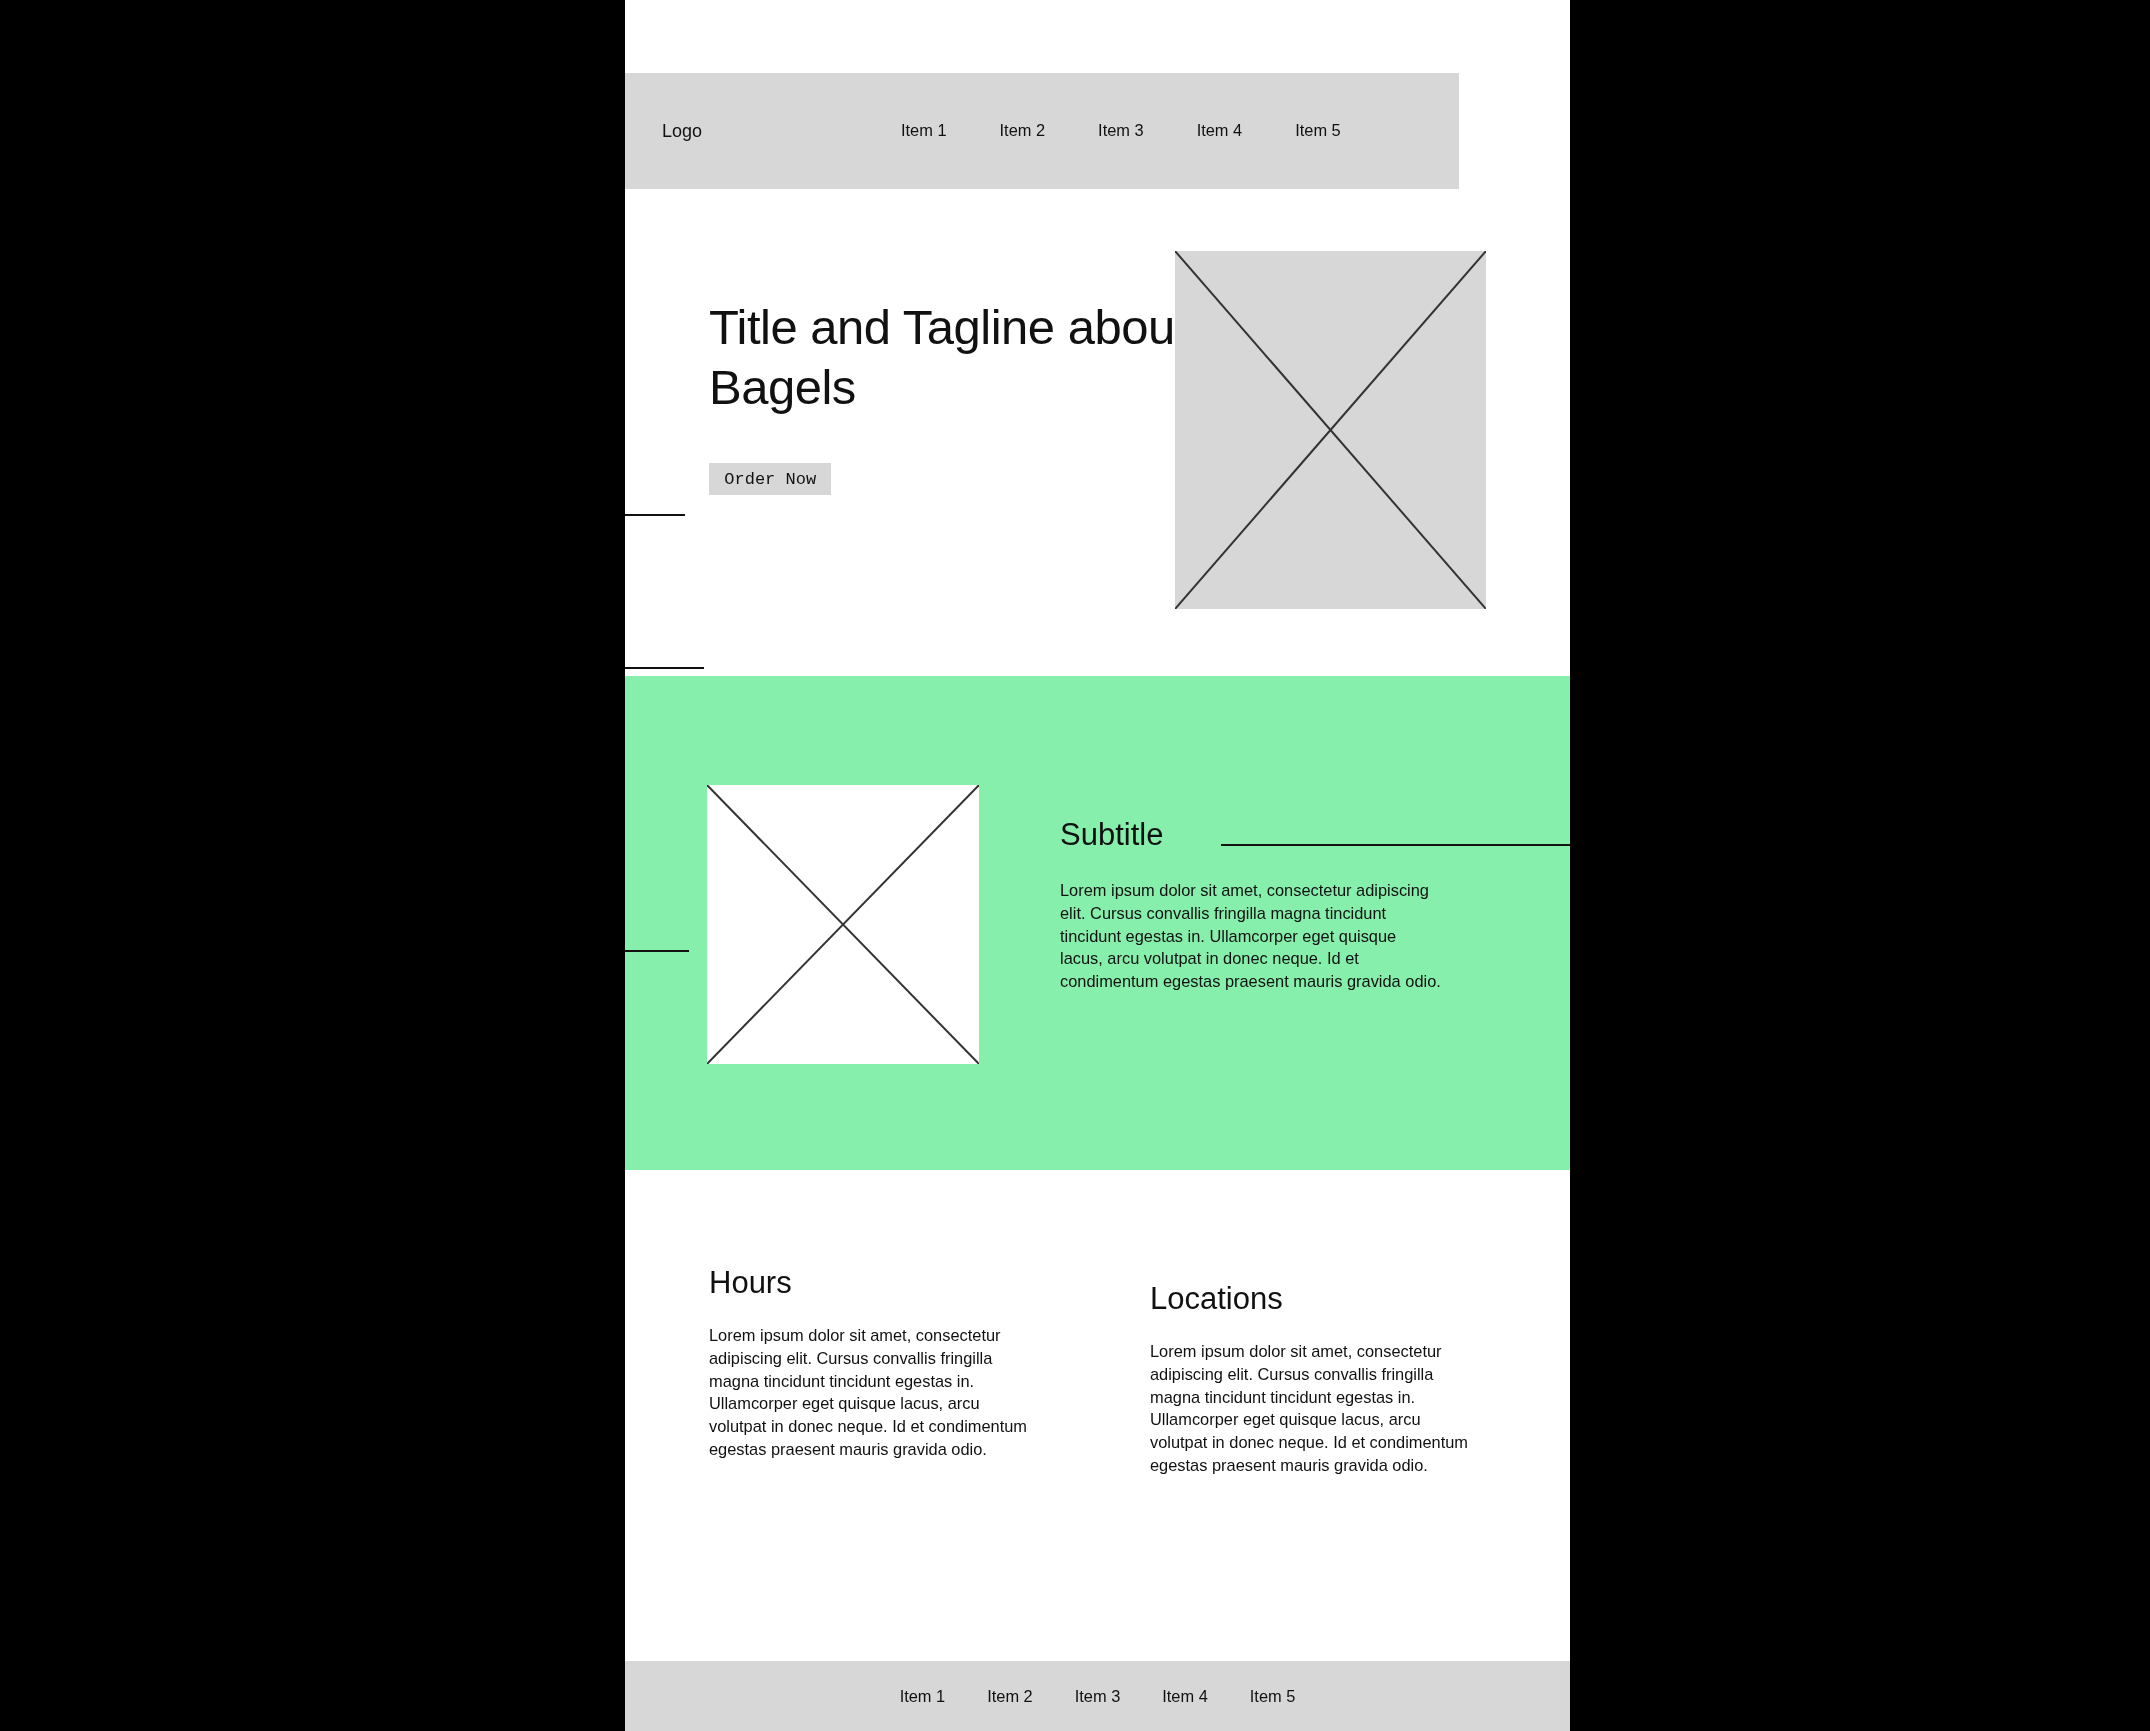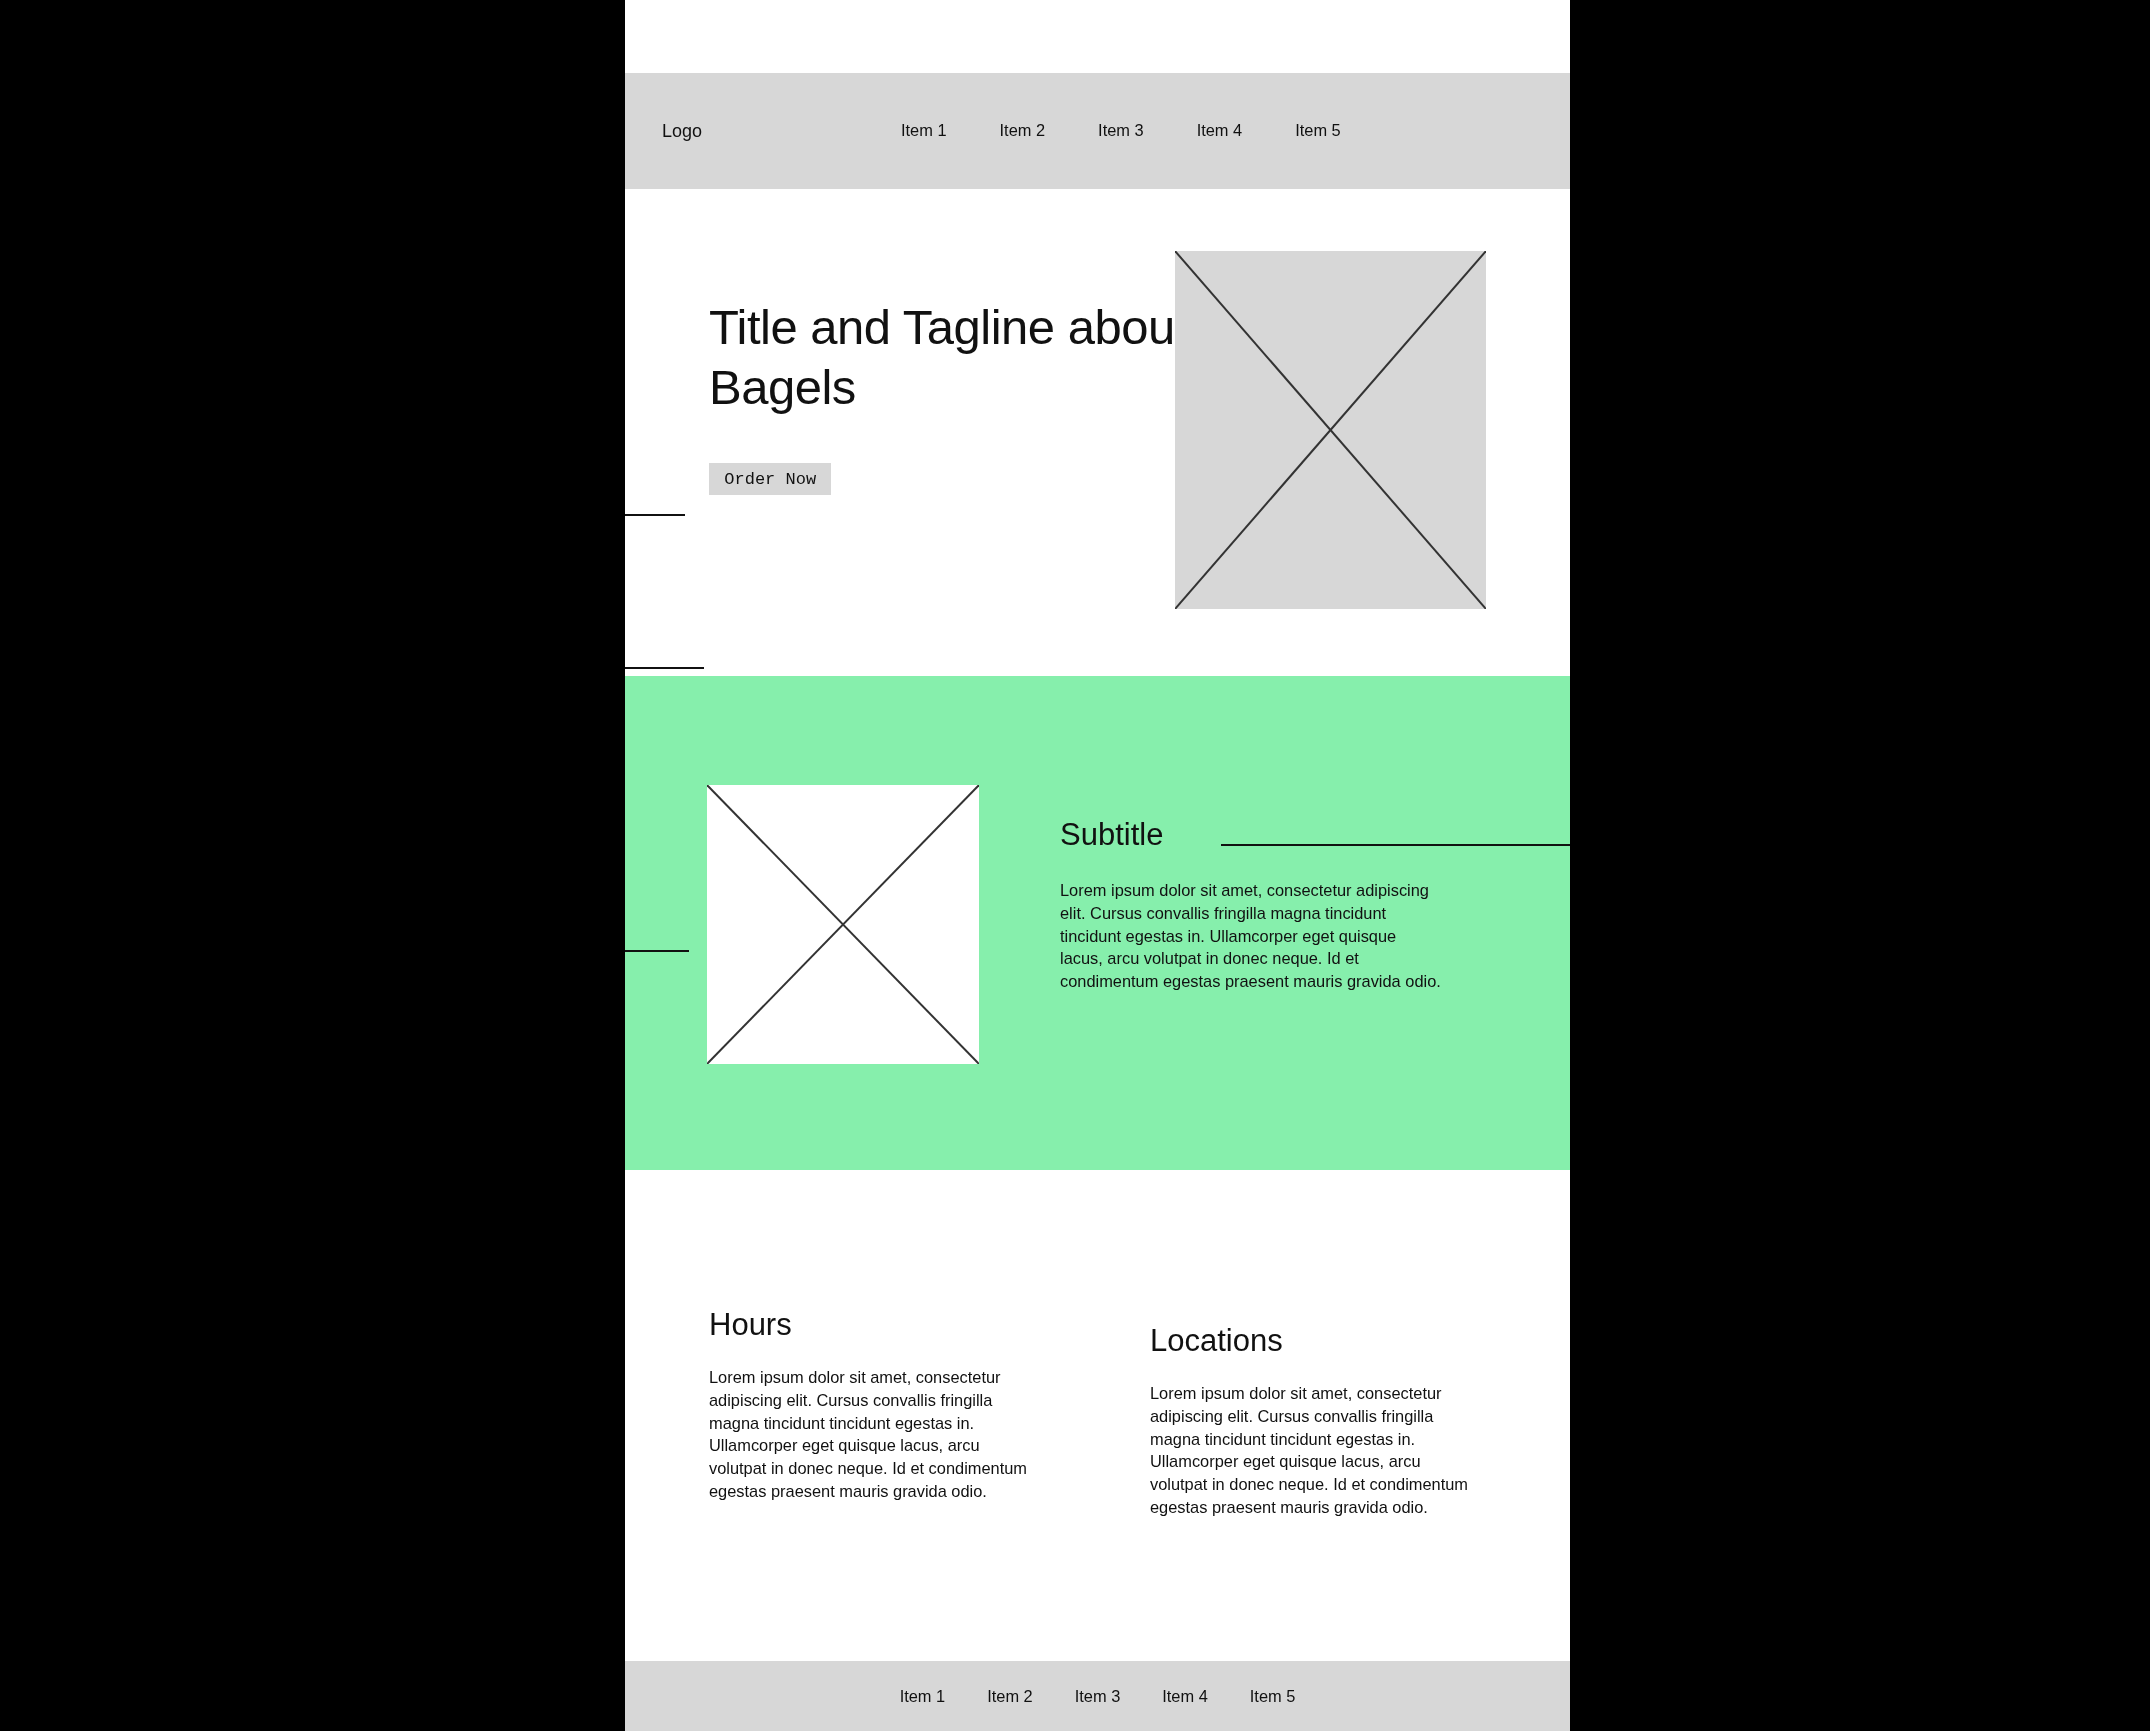--- a/index.html
+++ b/index.html
@@ -15,21 +15,21 @@
     position:absolute;
     left:625px; top:0;
     width:945px; height:1731px;
     background:#ffffff;
     overflow:hidden;
   }
 
   
   .header {
     position:absolute; left:0; top:73px;
-    width:945px; height:116px;
+    width:834px; height:116px;
     background:#d7d7d7;
   }
   .logo {
     position:absolute; left:37px; top:49px;
     font-size:18px; color:#111; line-height:1;
   }
   .header-nav {
     position:absolute; left:276px; top:49px;
     width:617px; height:22px;
     display:flex; align-items:flex-start;
@@ -103,21 +103,21 @@
     position:absolute; left:161px; top:25px;
     width:349px; height:2.2px; background:#111;
   }
   .feature-text {
     font-size:16.4px; color:#111; line-height:1.39;
     width:382px;
   }
 
   
   .info {
-    position:absolute; left:0; top:1212px;
+    position:absolute; left:0; top:1170px;
     width:945px; height:491px;
     background:#ffffff;
     text-decoration:underline;
   }
   .info-col { position:absolute; top:97px; }
   .info-col.left  { left:84px; width:328px; }
   .info-col.right { left:525px; width:328px;margin-top:16px; }
   .info-head {
     font-size:31px; font-weight:400; color:#111;
     line-height:1; margin-bottom:26px;

